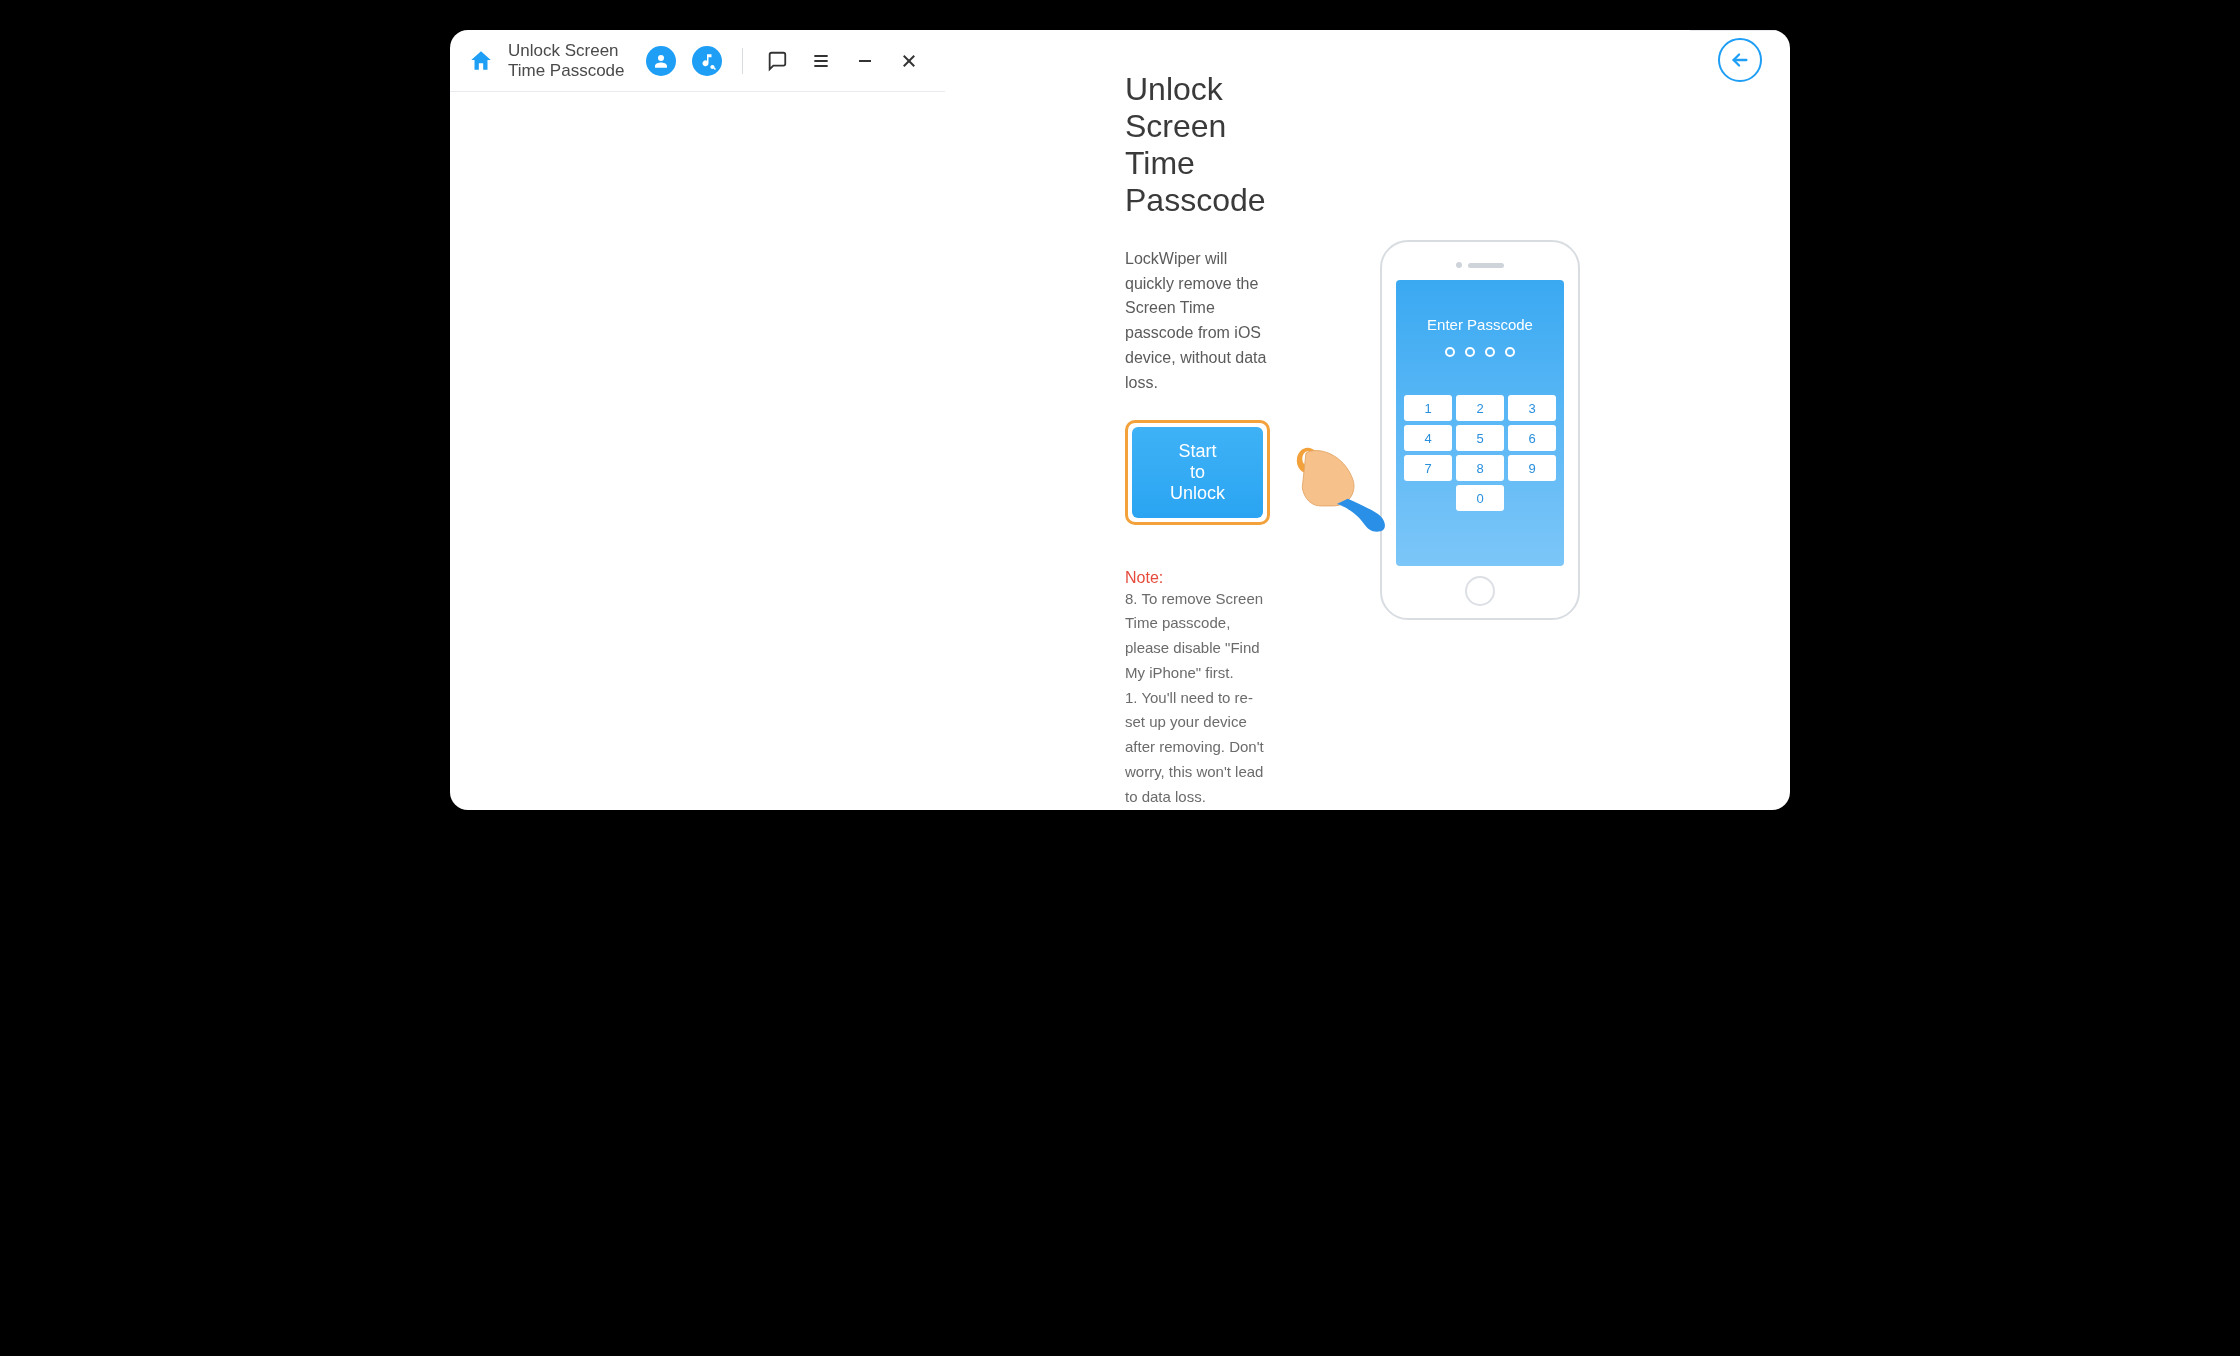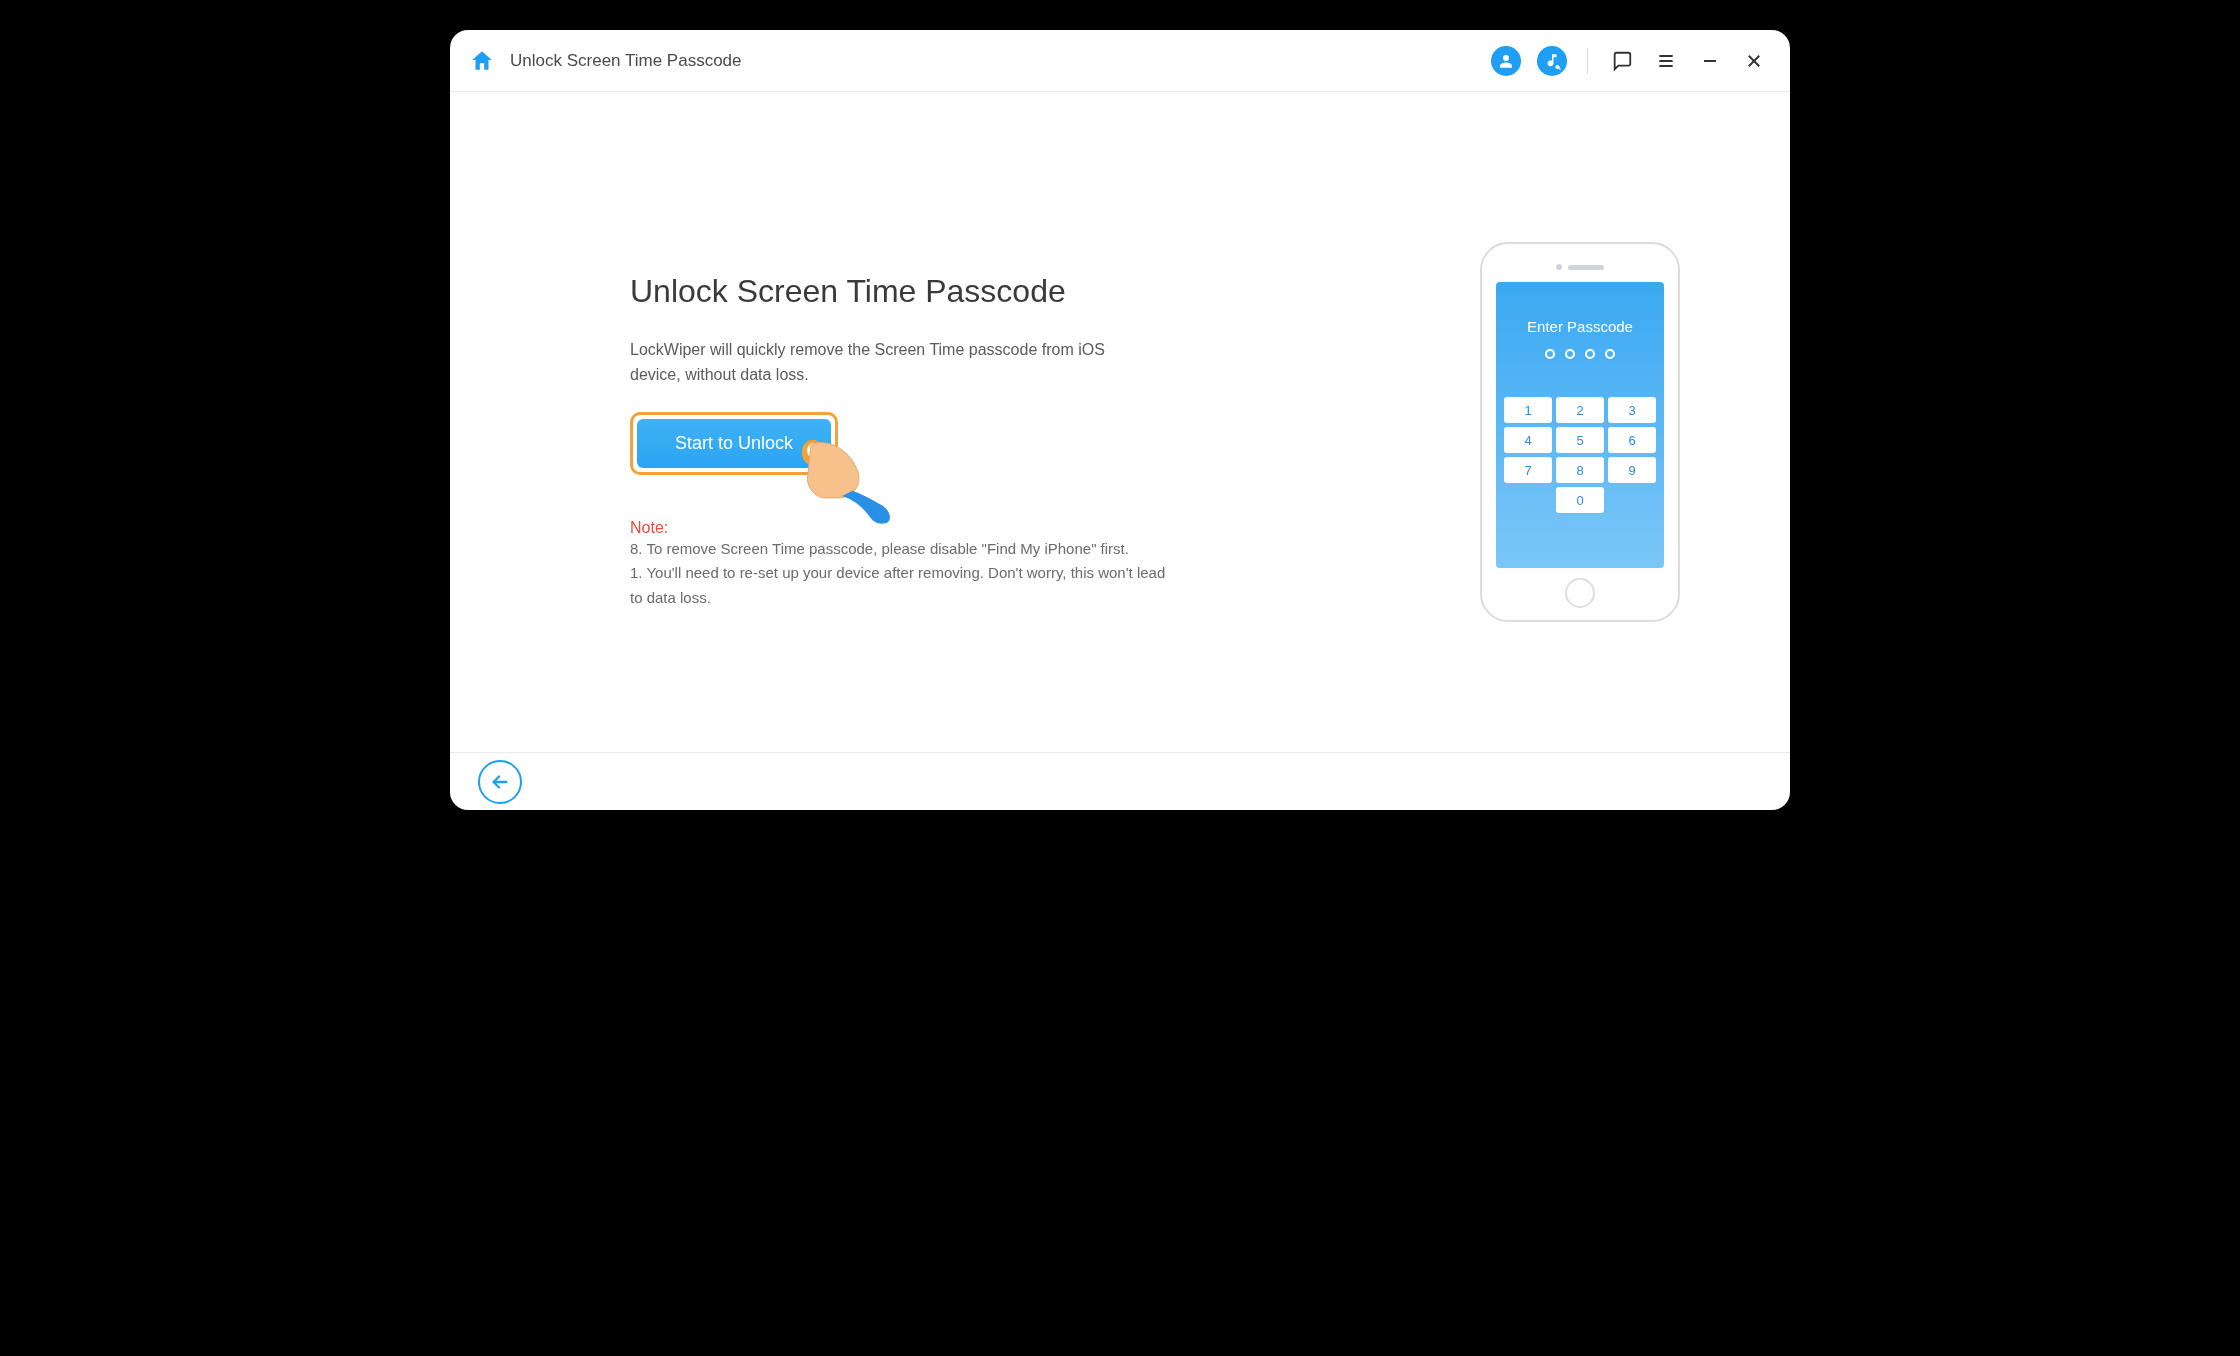--- a/index.html
+++ b/index.html
@@ -12,21 +12,21 @@
     justify-content: center;
     padding: 30px 30px 60px 30px;
   }
   .app-window {
     width: 1340px;
     height: 780px;
     background: #fff;
     border-radius: 18px;
     box-shadow: 0 30px 50px rgba(0,0,0,0.35);
     display: flex;
-    flex-direction: column;
+    flex-direction: row;
     overflow: hidden;
     position: relative;
   }
   
   .titlebar {
     height: 62px;
     display: flex;
     align-items: center;
     padding: 0 22px 0 18px;
     border-bottom: 1px solid #e8eaed;

